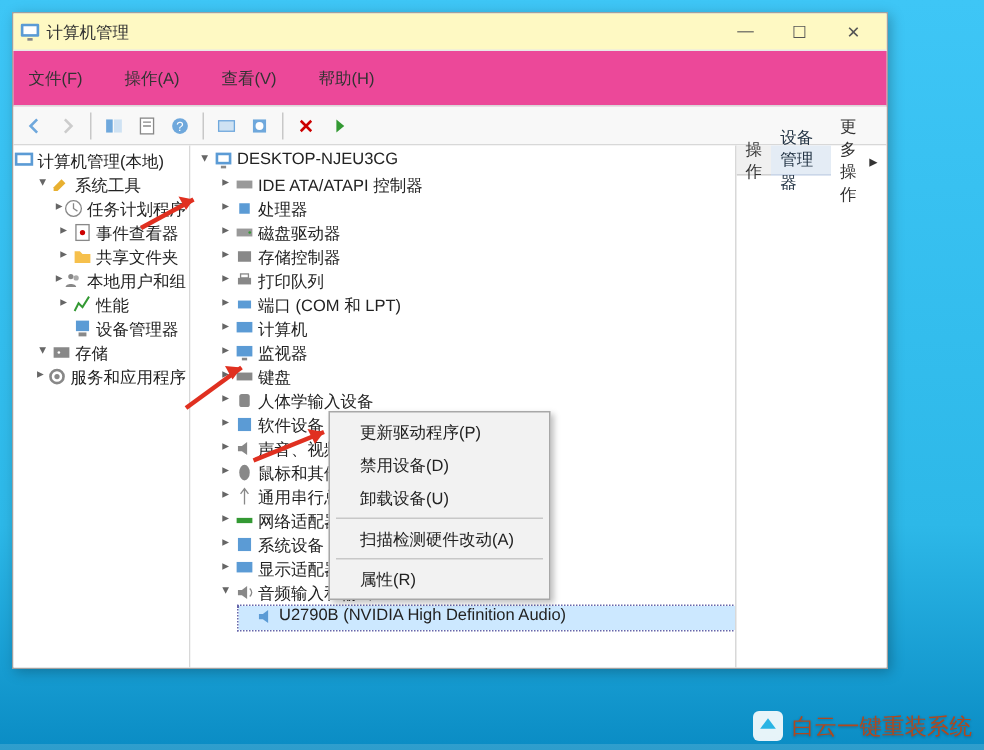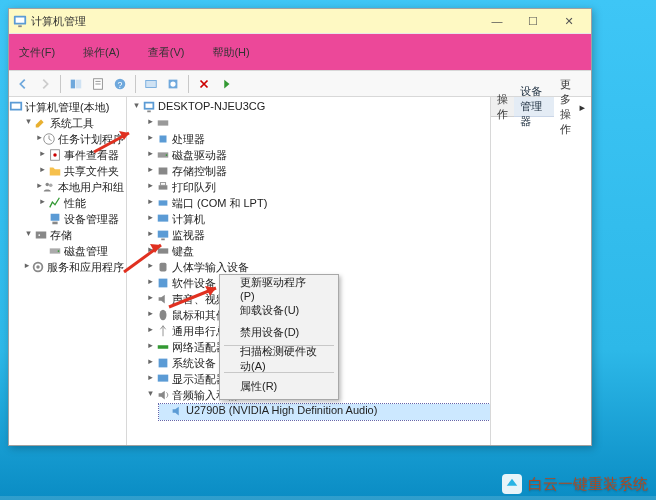--- a/index.html
+++ b/index.html
@@ -26,21 +26,21 @@
   .exp.empty { visibility: hidden; }
   .ticon { width: 14px; height: 14px; margin-right: 2px; flex-shrink: 0; }
   .tlabel { color: #222; }
   .tree ul { list-style: none; padding-left: 14px; }
   .middlepane { flex: 1; background: #fff; border-right: 1px solid #d8d8d8; padding: 3px 0; overflow: hidden; position: relative; }
   .selected { background: #cce8ff; outline: 1px dotted #66a; }
   .rightpane { width: 100px; background: #fff; display: flex; flex-direction: row; }
   .rightpane .hdr { height: 20px; background: #f0f0f0; border-bottom: 1px solid #d0d0d0; display: flex; align-items: center; padding: 0 6px; font-size: 11px; color: #333; }
   .rightpane .section { height: 20px; background: #e4ecf5; border-bottom: 1px solid #cad6e8; padding: 0 6px; display: flex; align-items: center; font-size: 11px; color: #234; }
   .rightpane .item { height: 20px; padding: 0 6px; display: flex; align-items: center; font-size: 11px; color: #333; justify-content: space-between; }
-  .contextmenu { position: absolute; left: 210px; top: 265px; width: 120px; background: #f2f2f2; border: 1px solid #a8a8a8; box-shadow: 2px 2px 4px rgba(0,0,0,0.25); padding: 2px; z-index: 10; }
+  .contextmenu { position: absolute; left: 210px; top: 265px; width: 148px; background: #f2f2f2; border: 1px solid #a8a8a8; box-shadow: 2px 2px 4px rgba(0,0,0,0.25); padding: 2px; z-index: 10; }
   .contextmenu .mi { height: 22px; display: flex; align-items: center; padding: 0 18px; font-size: 11px; color: #222; }
   .contextmenu .msep { height: 1px; background: #c8c8c8; margin: 2px 2px; }
   .arrow { position: absolute; z-index: 5; pointer-events: none; }
   .watermark { position: absolute; right: 8px; bottom: 6px; display: flex; align-items: center; gap: 6px; color: #c2410c; font-size: 15px; opacity: 0.9; text-shadow: 0 1px 2px rgba(0,0,0,0.3); }
   .watermark .wicon { width: 20px; height: 20px; background: #fff; border-radius: 4px; display: flex; align-items: center; justify-content: center; color: #2db8e8; font-weight: bold; }
   .taskbar-edge { position: absolute; left: 0; bottom: 0; width: 656px; height: 4px; background: rgba(255,255,255,0.15); }
 </style>
 </head>
 <body>
 
@@ -206,32 +206,20 @@
             </li>
             <li>
               <div class="trow">
                 <span class="exp">▾</span>
                 <svg class="ticon" viewBox="0 0 16 16">
                     <rect x="2" y="4" width="12" height="8" fill="#888"></rect>
                     <circle cx="6" cy="8" r="1" fill="#fff"></circle>
                   </svg>
                 <span class="tlabel">存储</span>
               </div>
-              <ul>
-                <li>
-                    <div class="trow">
-                      <span class="exp empty">▸</span>
-                      <svg class="ticon" viewBox="0 0 16 16">
-                        <rect x="2" y="5" width="12" height="6" fill="#aaa"></rect>
-                        <circle cx="12" cy="8" r="1" fill="#393"></circle>
-                      </svg>
-                      <span class="tlabel">磁盘管理</span>
-                    </div>
-                  </li>
-              </ul>
             </li>
             <li>
                 <div class="trow">
                   <span class="exp">▸</span>
                   <svg class="ticon" viewBox="0 0 16 16">
                     <circle cx="8" cy="8" r="5" fill="none" stroke="#888" stroke-width="2"></circle>
                     <circle cx="8" cy="8" r="2" fill="#888"></circle>
                   </svg>
                   <span class="tlabel">服务和应用程序</span>
                 </div>
@@ -253,20 +241,21 @@
               </svg>
             <span class="tlabel">DESKTOP-NJEU3CG</span>
           </div>
           <ul>
             <li>
                 <div class="trow">
                   <span class="exp">▸</span>
                   <svg class="ticon" viewBox="0 0 16 16">
                     <rect x="2" y="5" width="12" height="6" fill="#999"></rect>
                   </svg>
+                  <span class="tlabel">IDE ATA/ATAPI 控制器</span>
                 </div>
               </li>
             <li>
                 <div class="trow">
                   <span class="exp">▸</span>
                   <svg class="ticon" viewBox="0 0 16 16">
                     <rect x="4" y="4" width="8" height="8" fill="#5b9bd5"></rect>
                   </svg>
                   <span class="tlabel">处理器</span>
                 </div>
@@ -440,22 +429,22 @@
       <div class="section">设备管理器</div>
       <div class="item">
         <span>更多操作</span>
         <span>▸</span>
       </div>
     </div>
   </div>
 
   <div class="contextmenu">
     <div class="mi">更新驱动程序(P)</div>
+    <div class="mi">禁用设备(D)</div>
     <div class="mi">卸载设备(U)</div>
-    <div class="mi">禁用设备(D)</div>
     <div class="msep"></div>
     <div class="mi">扫描检测硬件改动(A)</div>
     <div class="msep"></div>
     <div class="mi">属性(R)</div>
   </div>
 
   <svg class="arrow" style="left:80px; top:118px;" width="48" height="30" viewBox="0 0 48 30">
       <path d="M5 25 L40 6" stroke="#e03020" stroke-width="3"></path>
       <path d="M40 6 l-10 -2 l5 9 z" fill="#e03020"></path>
     </svg>

